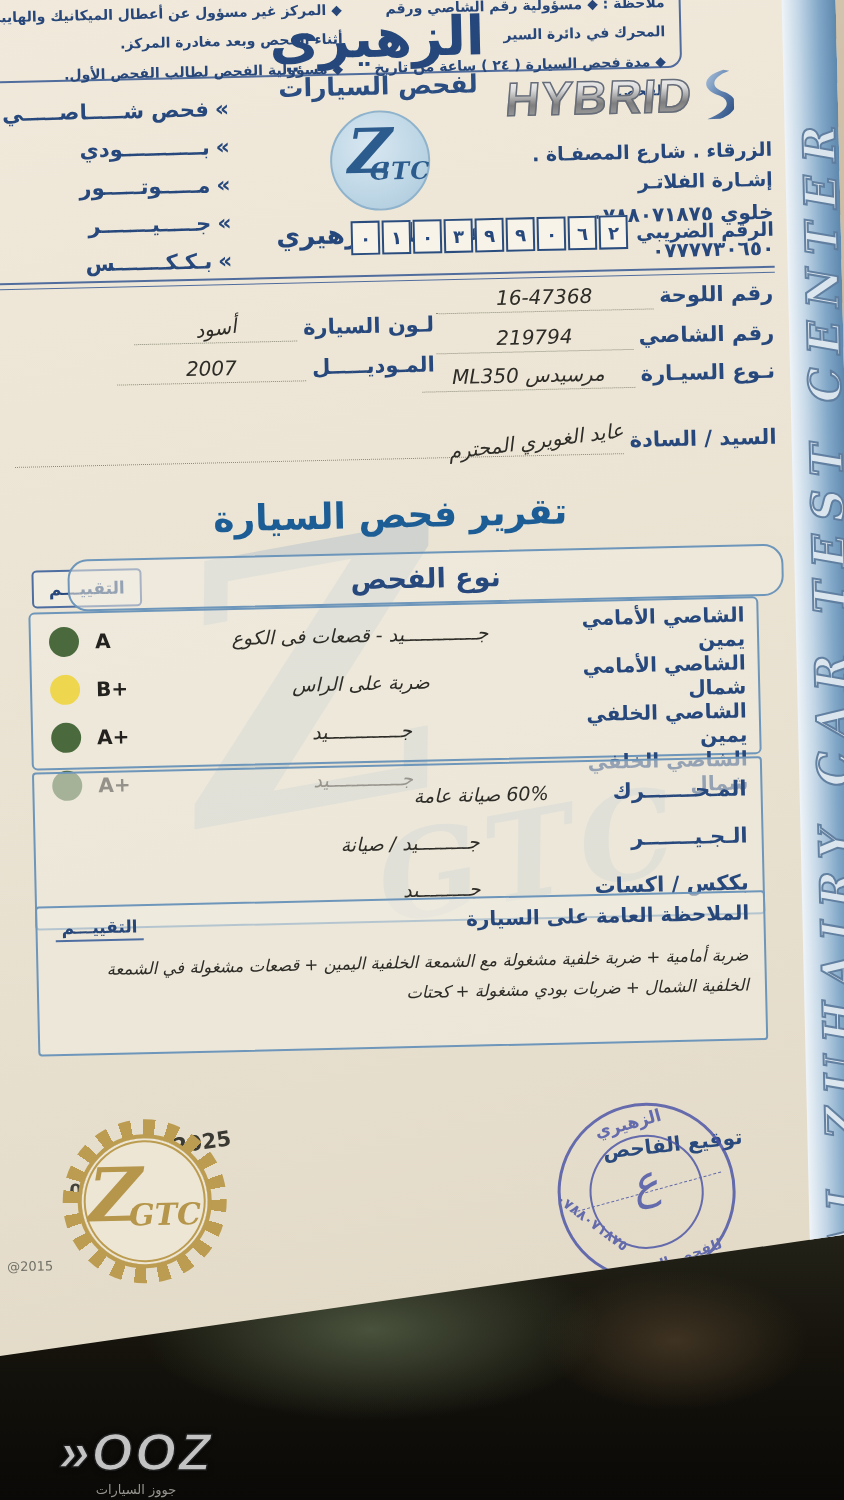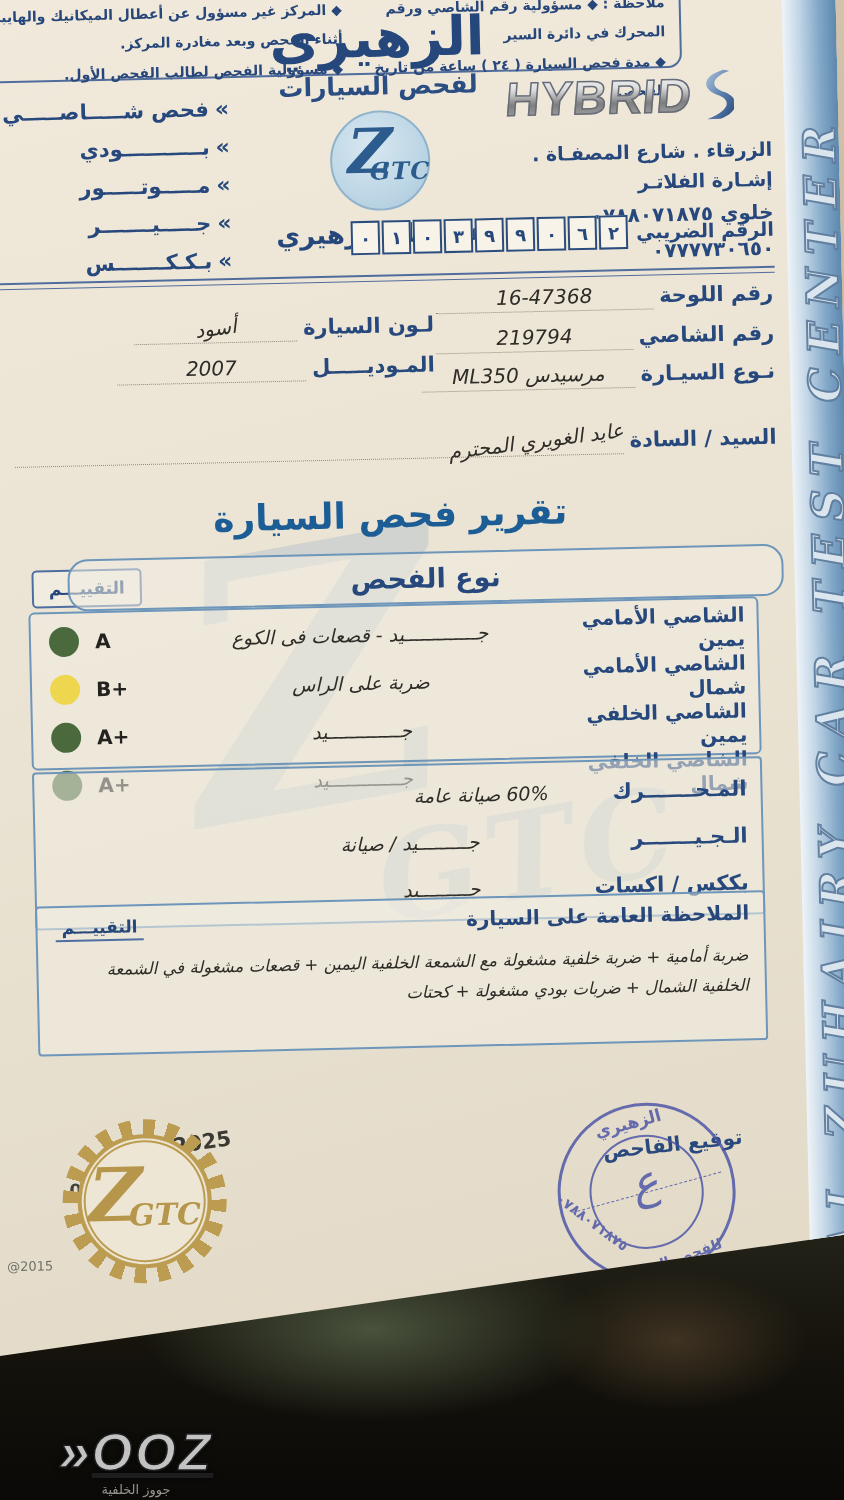--- a/index.html
+++ b/index.html
@@ -133,21 +133,21 @@
   .st-phone{position:absolute;left:-14px;top:96px;font-size:14px;font-weight:bold;letter-spacing:3px;transform:rotate(52deg);direction:rtl;}
   .st-center{position:absolute;left:0;right:0;top:52px;text-align:center;font-size:46px;font-style:italic;}
   .st-dash{position:absolute;left:12px;top:50%;width:154px;border-top:1.5px dashed currentColor;}
   
   .zooz{position:absolute;left:26px;top:1424px;z-index:3;width:220px;text-align:center;}
   .zooz-row{display:flex;align-items:center;justify-content:center;gap:2px;
     font-family:"Liberation Sans",sans-serif;font-weight:bold;font-style:italic;
     color:#c3c3c3;-webkit-text-stroke:1.5px #1d1d1d;
     text-shadow:0 0 6px rgba(0,0,0,.8);}
   .zooz-chev{font-size:56px;line-height:1;unicode-bidi:isolate;direction:ltr;}
-  .zooz-word{font-size:52px;line-height:1;letter-spacing:3px;text-decoration:underline;}
+  .zooz-word{font-size:52px;line-height:1;letter-spacing:3px;}
   .zooz-tag{font-size:13px;color:#96948e;margin-top:2px;direction:rtl;}
 </style>
 </head>
 <body>
 
 <div class="photo">
   <div class="backdrop"></div>
 
   <div class="paper">
     <div class="wm">
@@ -343,15 +343,15 @@
         <div class="st-bottom">للفحص السيارات</div>
       </div>
     </div>
   </div>
 
   <div class="zooz">
     <div class="zooz-row">
       <span class="zooz-chev">»</span>
       <span class="zooz-word">OOZ</span>
     </div>
-    <div class="zooz-tag">جووز الخلفية</div>
+    <div class="zooz-tag">جووز السيارات</div>
   </div>
 </div>
 
 </body></html>

